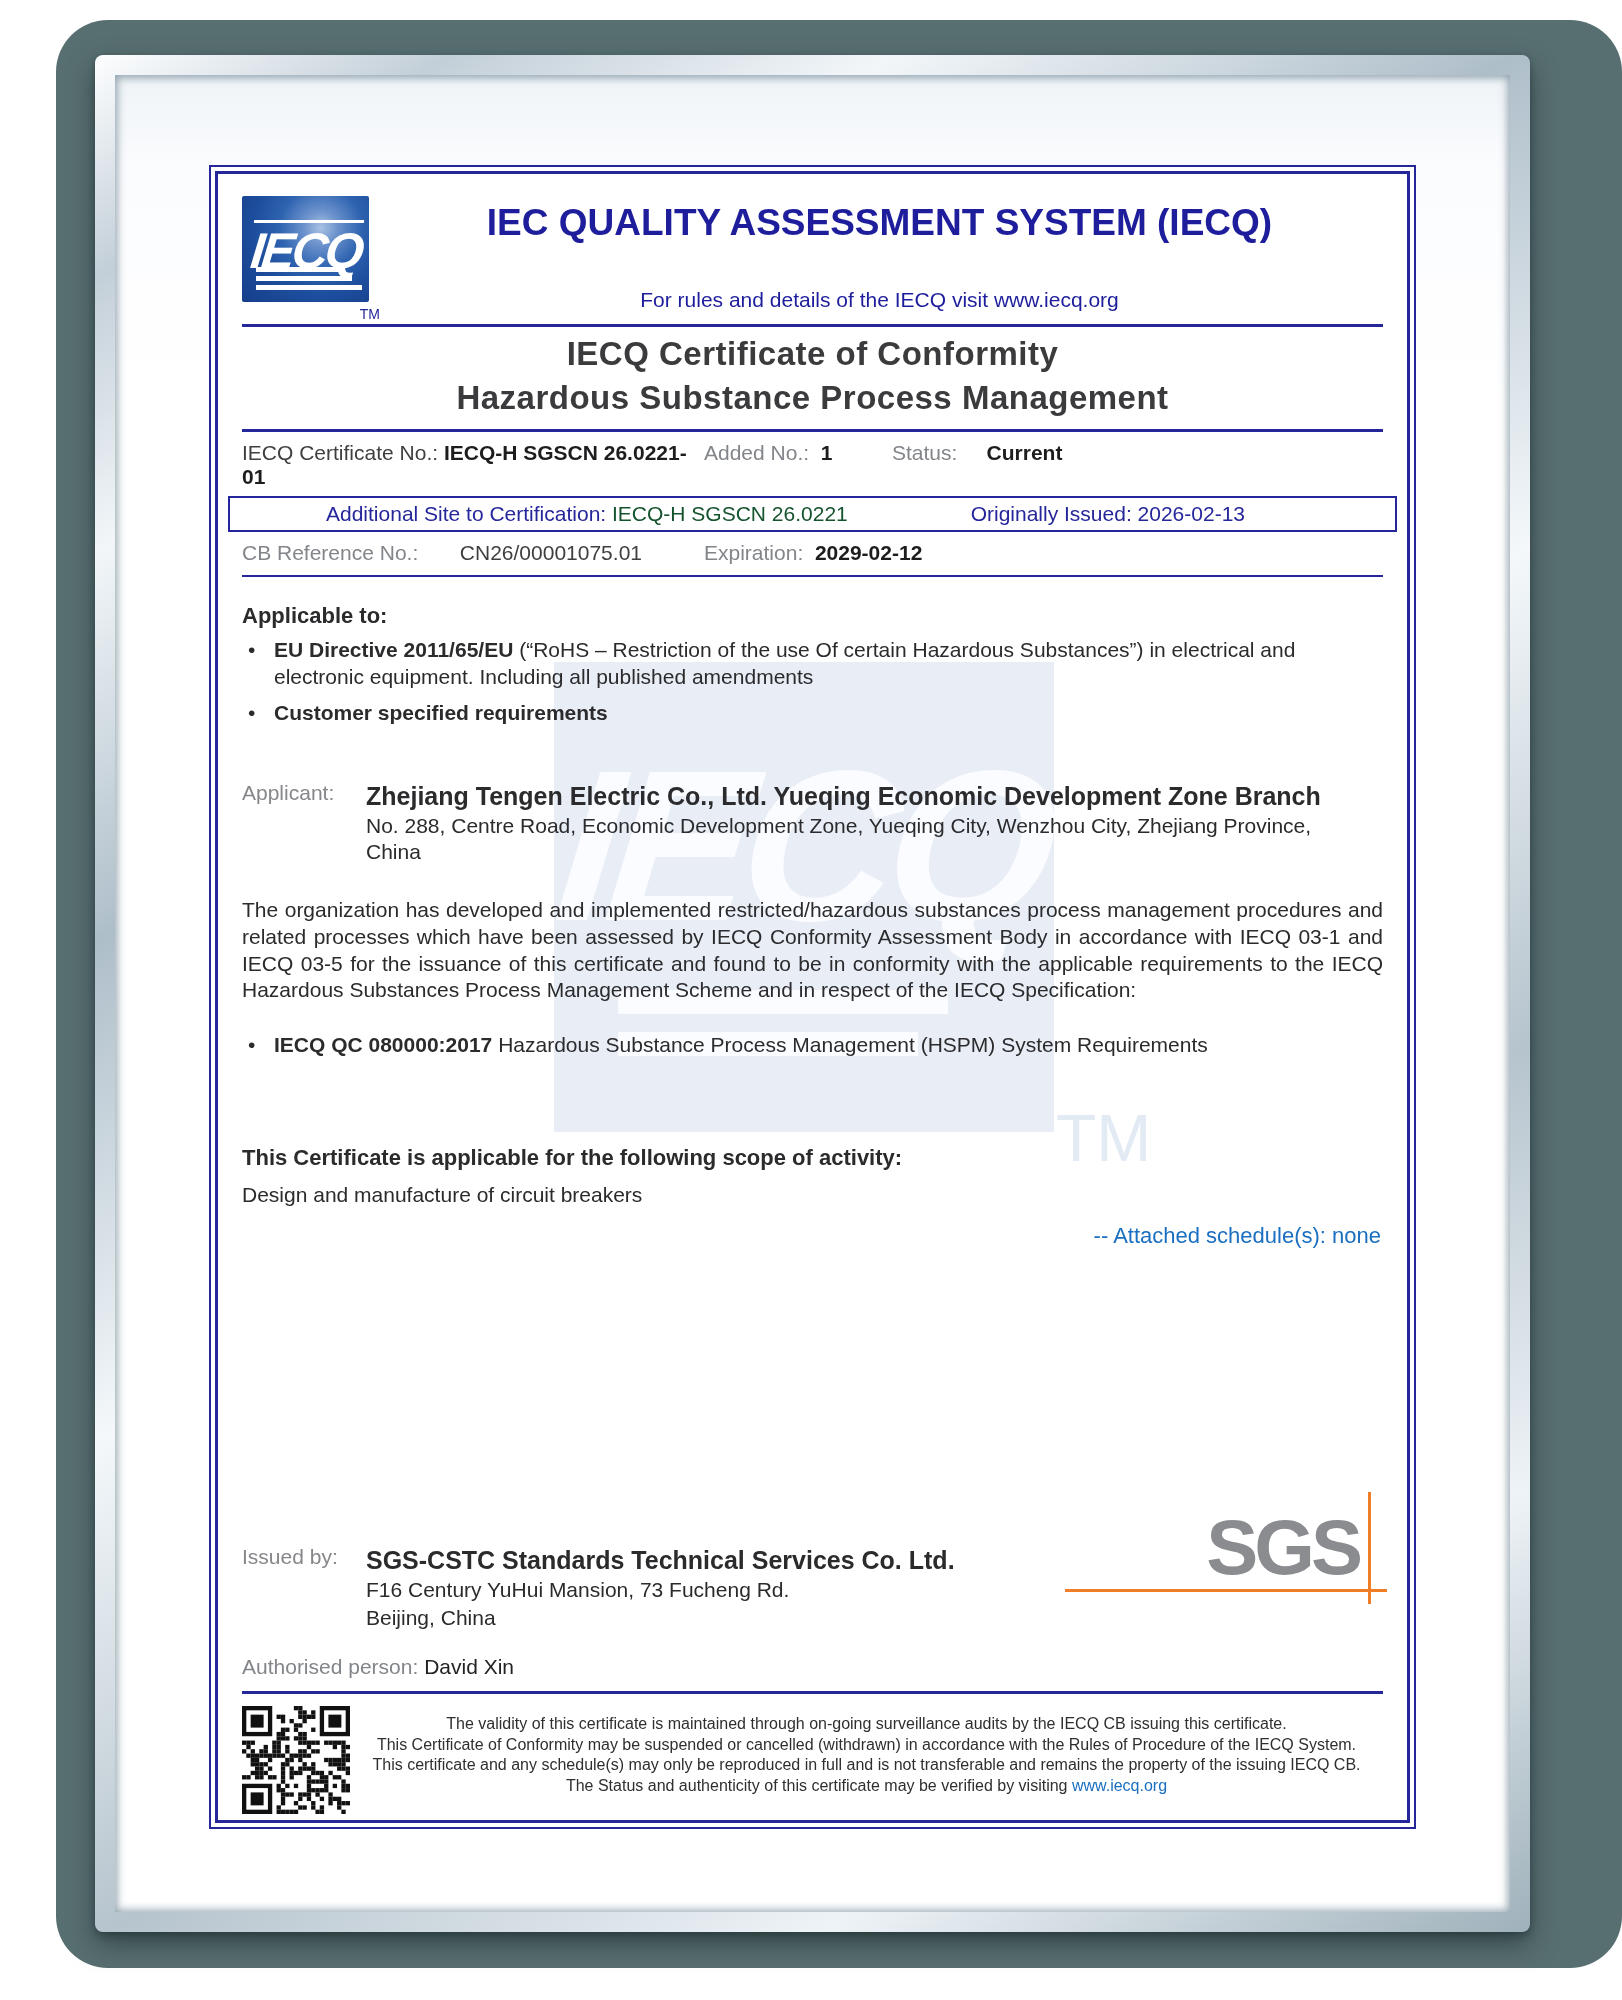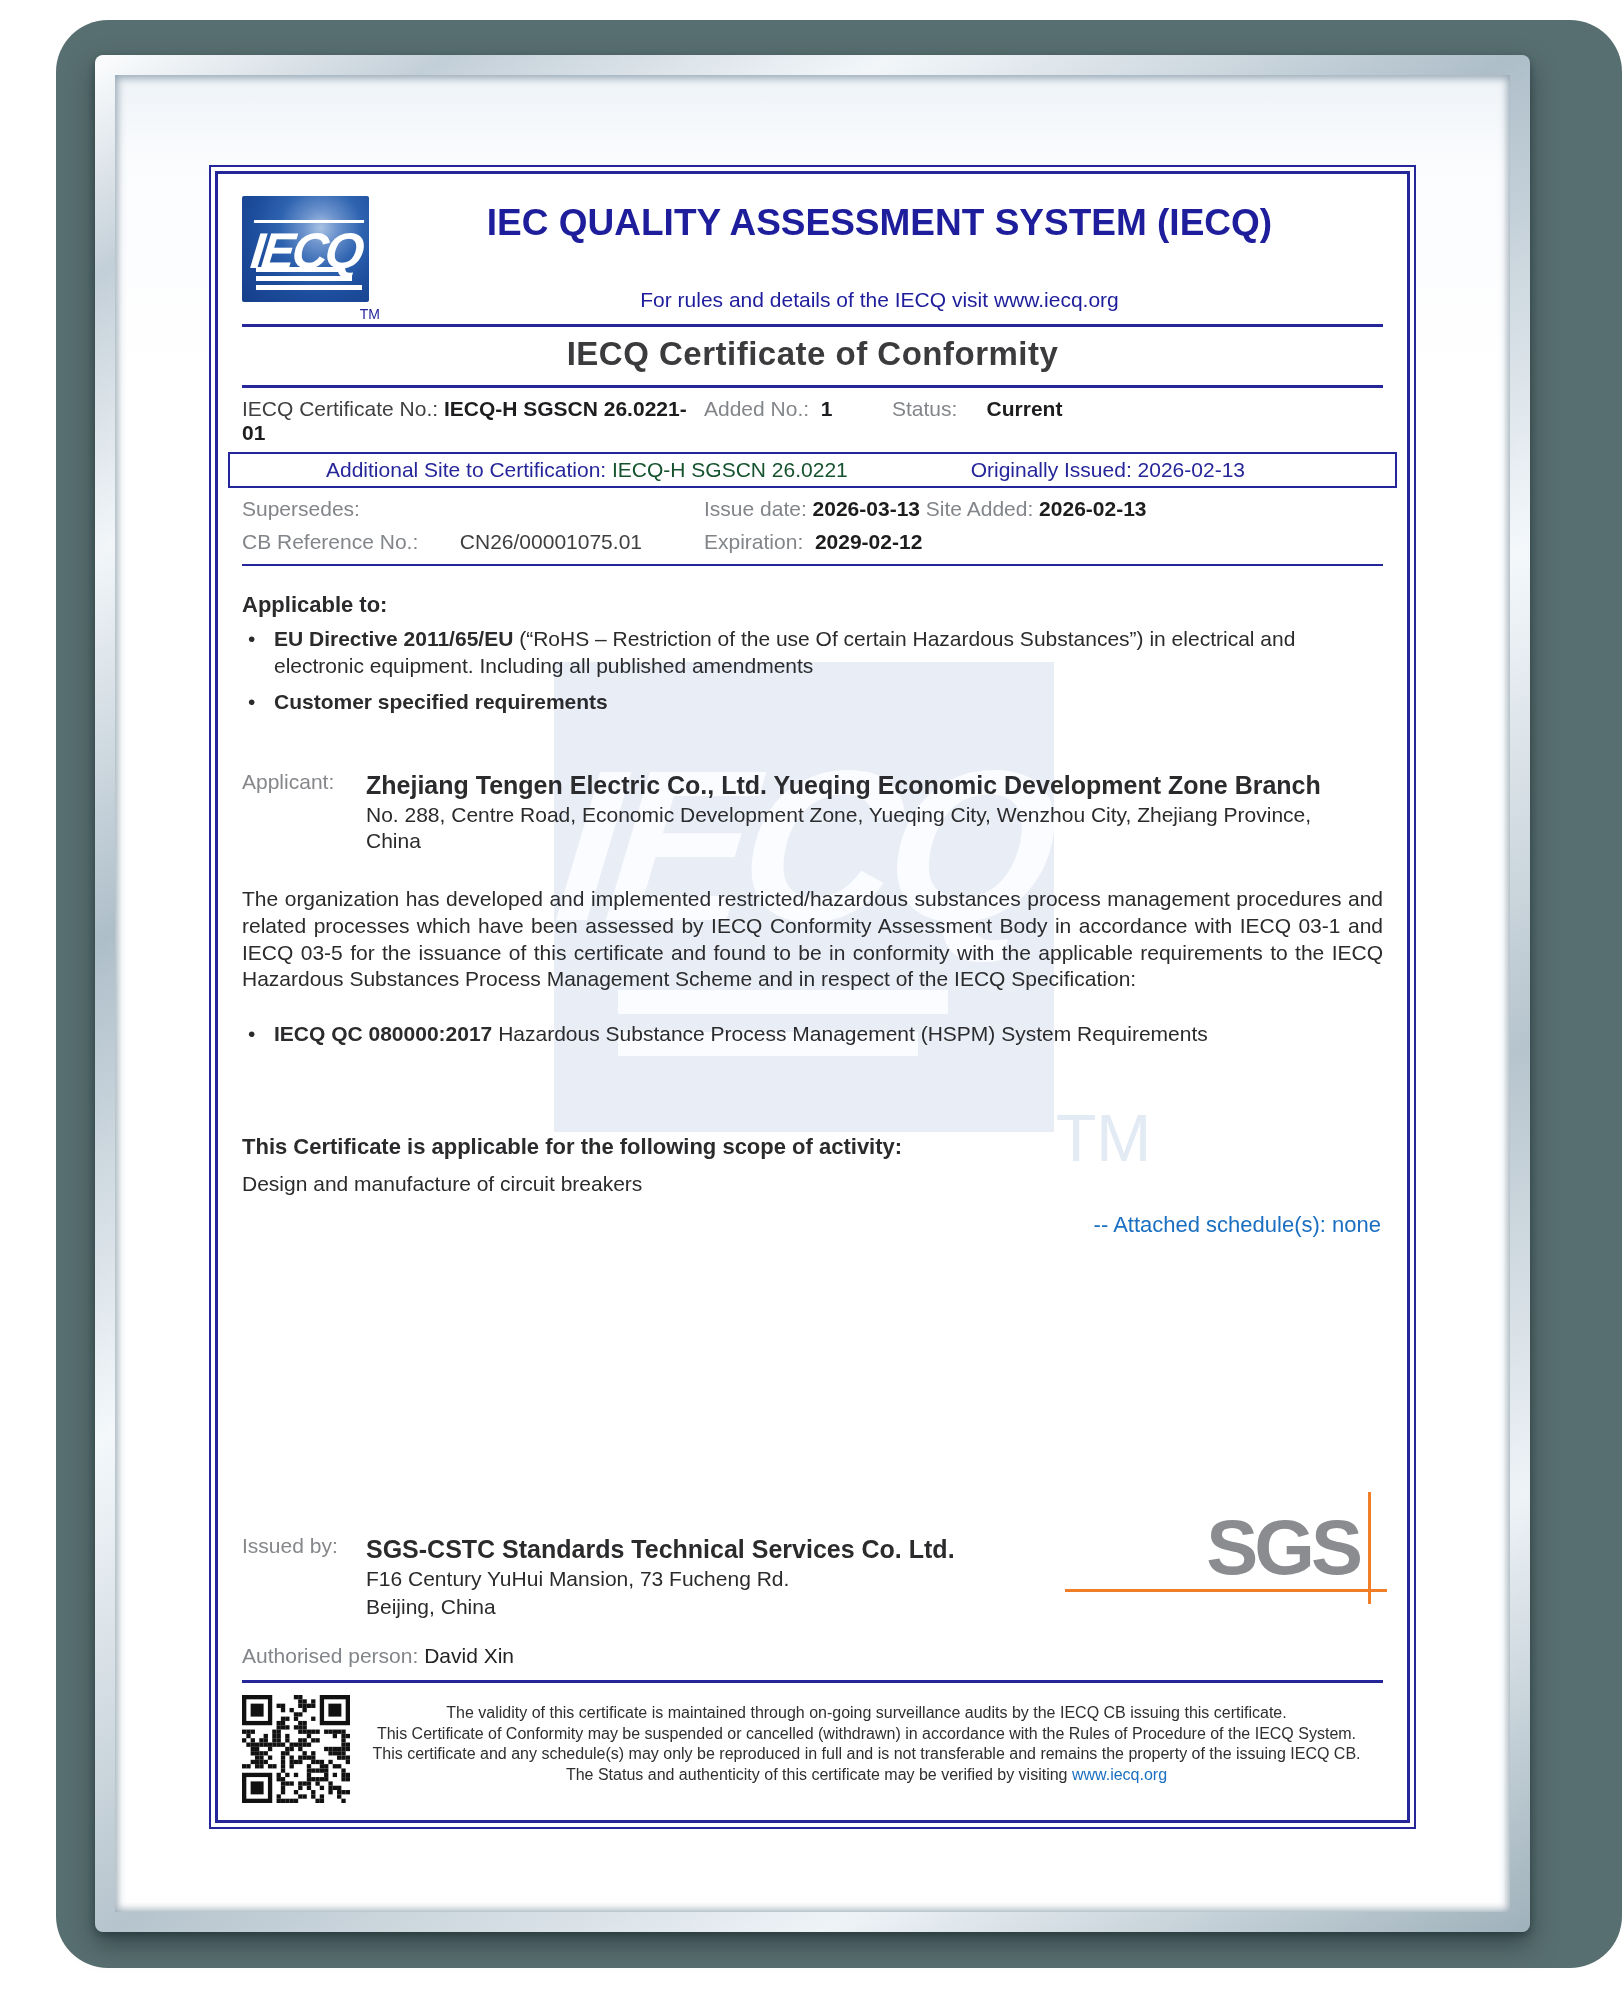--- a/index.html
+++ b/index.html
@@ -137,20 +137,21 @@
             <span class="logo-tm">TM</span>
           </div>
           <div class="header-texts">
             <div class="org-title">IEC QUALITY ASSESSMENT SYSTEM (IECQ)</div>
             <div class="org-sub">For rules and details of the IECQ visit www.iecq.org</div>
           </div>
         </div>
         <hr class="rule" style="margin-top:10px;">
 
         <div class="cert-title">IECQ Certificate of Conformity</div>
+        <div class="cert-title" style="margin-top:6px;">Hazardous Substance Process Management</div>
         <hr class="rule" style="margin-top:12px;">
 
         <div class="info-row">
           <span class="w-left">
             <span class="lab-dark">IECQ Certificate No.:</span>
             <b class="v">IECQ-H SGSCN 26.0221-01</b>
           </span>
           <span class="grp2">
             <span class="lab">Added No.:</span>&nbsp;
             <b class="v">1</b>
@@ -162,31 +163,20 @@
         </div>
 
         <div class="box-row">
           <span class="box-left">
             <span>Additional Site to Certification:</span>
             <span class="blue">IECQ-H SGSCN 26.0221</span>
           </span>
           <span class="box-right">Originally Issued: 2026-02-13</span>
         </div>
 
-        <div class="info-row">
-          <span class="half-l">
-            <span class="lab">Supersedes:</span>
-          </span>
-          <span class="half-r">
-            <span class="lab">Issue date:</span>
-            <b class="v">2026-03-13</b>
-            <span class="lab">Site Added:</span>
-            <b class="v">2026-02-13</b>
-          </span>
-        </div>
 
         <div class="info-row" style="">
           <span class="half-l">
             <span class="lab cb-lab">CB Reference No.:</span>
             <span>CN26/00001075.01</span>
           </span>
           <span class="half-r">
             <span class="lab">Expiration:</span>&nbsp;
             <b class="v">2029-02-12</b>
           </span>

